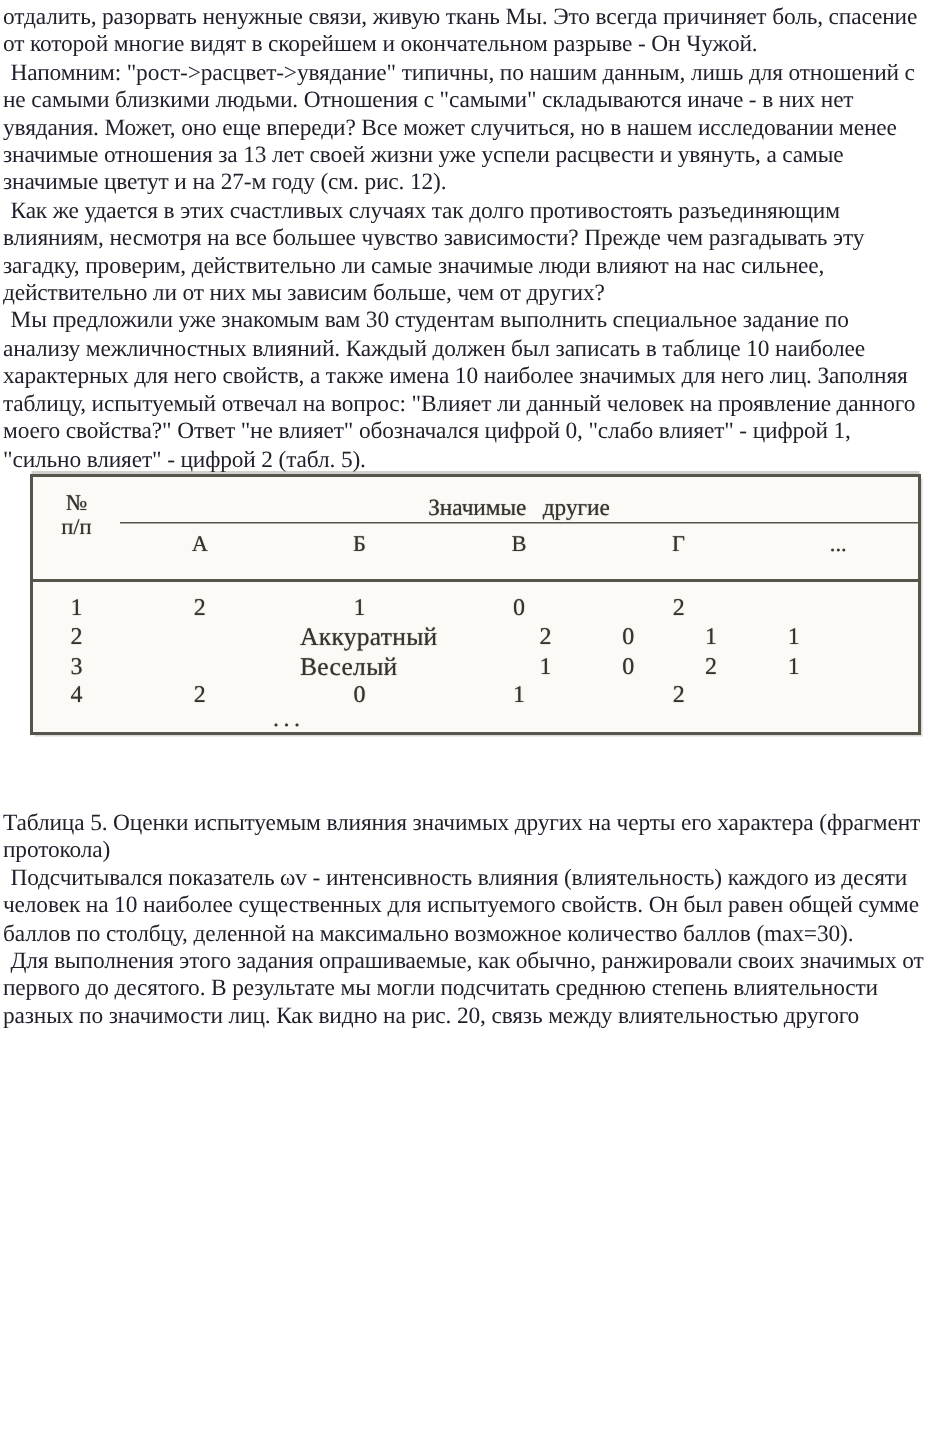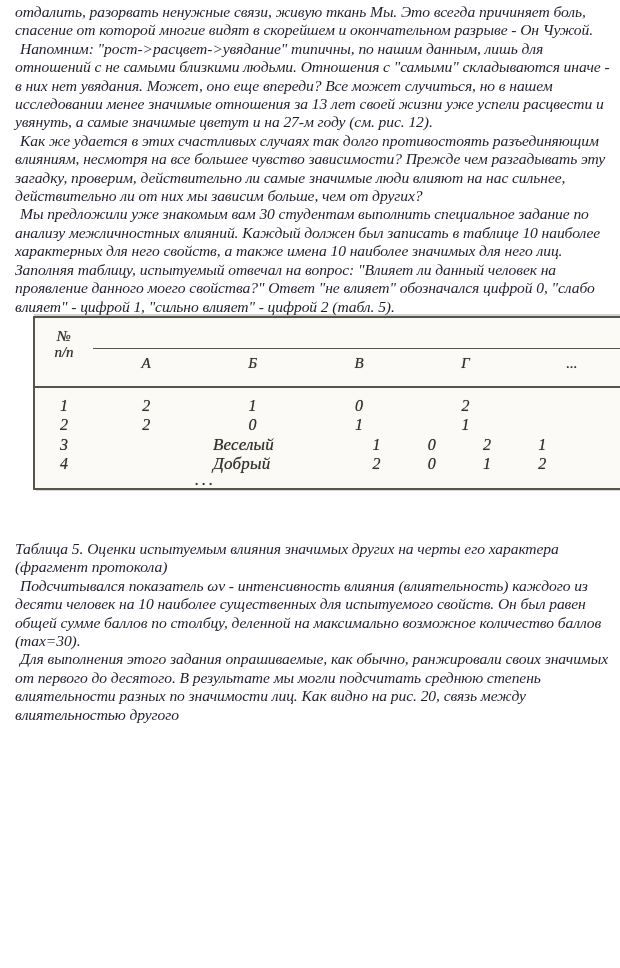--- a/index.html
+++ b/index.html
@@ -11,22 +11,21 @@
     width: 620px;
     height: 968px;
     overflow: hidden;
     font-family: "Liberation Serif", "DejaVu Serif", serif;
     color: #1f1f2b;
   }
   .page {
     box-sizing: border-box;
     width: 620px;
     height: 849px;
-    padding: 3px 1px 0 15px;
-    font-style: italic;
+    padding: 3px 1px 0 2px;
   }
   p.para {
     margin: 0;
     font-size: 15.6px;
     line-height: 18.4px;
     letter-spacing: -0.1px;
     text-align: left;
   }
   p.indent { text-indent: 5px; }
   .mb-p1 { margin-bottom: 46px; }
@@ -134,20 +133,21 @@
 
   <p class="para indent mb-p4">Мы предложили уже знакомым вам 30 студентам выполнить специальное задание по анализу межличностных влияний. Каждый должен был записать в таблице 10 наиболее характерных для него свойств, а также имена 10 наиболее значимых для него лиц. Заполняя таблицу, испытуемый отвечал на вопрос: "Влияет ли данный человек на проявление данного моего свойства?" Ответ "не влияет" обозначался цифрой 0, "слабо влияет" - цифрой 1, "сильно влияет" - цифрой 2 (табл. 5).</p>
 
   <div class="scan">
     <div class="t-header">
       <div class="c-no">
         <div>№</div>
         <div>п/п</div>
       </div>
       <div class="c-group">
+        <div class="g-title">Значимые другие</div>
         <div class="g-line"></div>
         <div class="g-sub">
           <span>А</span>
           <span>Б</span>
           <span>В</span>
           <span>Г</span>
           <span>...</span>
         </div>
       </div>
     </div>
@@ -157,20 +157,21 @@
         <div class="r-vals">
           <span>2</span>
           <span>1</span>
           <span>0</span>
           <span>2</span>
           <span></span>
         </div>
       </div>
       <div class="t-row">
         <div class="r-no">2</div>
+        <div class="r-trait">Аккуратный</div>
         <div class="r-vals">
           <span>2</span>
           <span>0</span>
           <span>1</span>
           <span>1</span>
           <span></span>
         </div>
       </div>
       <div class="t-row">
         <div class="r-no">3</div>
@@ -178,21 +179,20 @@
         <div class="r-vals">
           <span>1</span>
           <span>0</span>
           <span>2</span>
           <span>1</span>
           <span></span>
         </div>
       </div>
       <div class="t-row">
         <div class="r-no">4</div>
-        <div class="r-trait">Добрый</div>
         <div class="r-vals">
           <span>2</span>
           <span>0</span>
           <span>1</span>
           <span>2</span>
           <span></span>
         </div>
       </div>
       <div class="t-ellipsis">...</div>
     </div>

